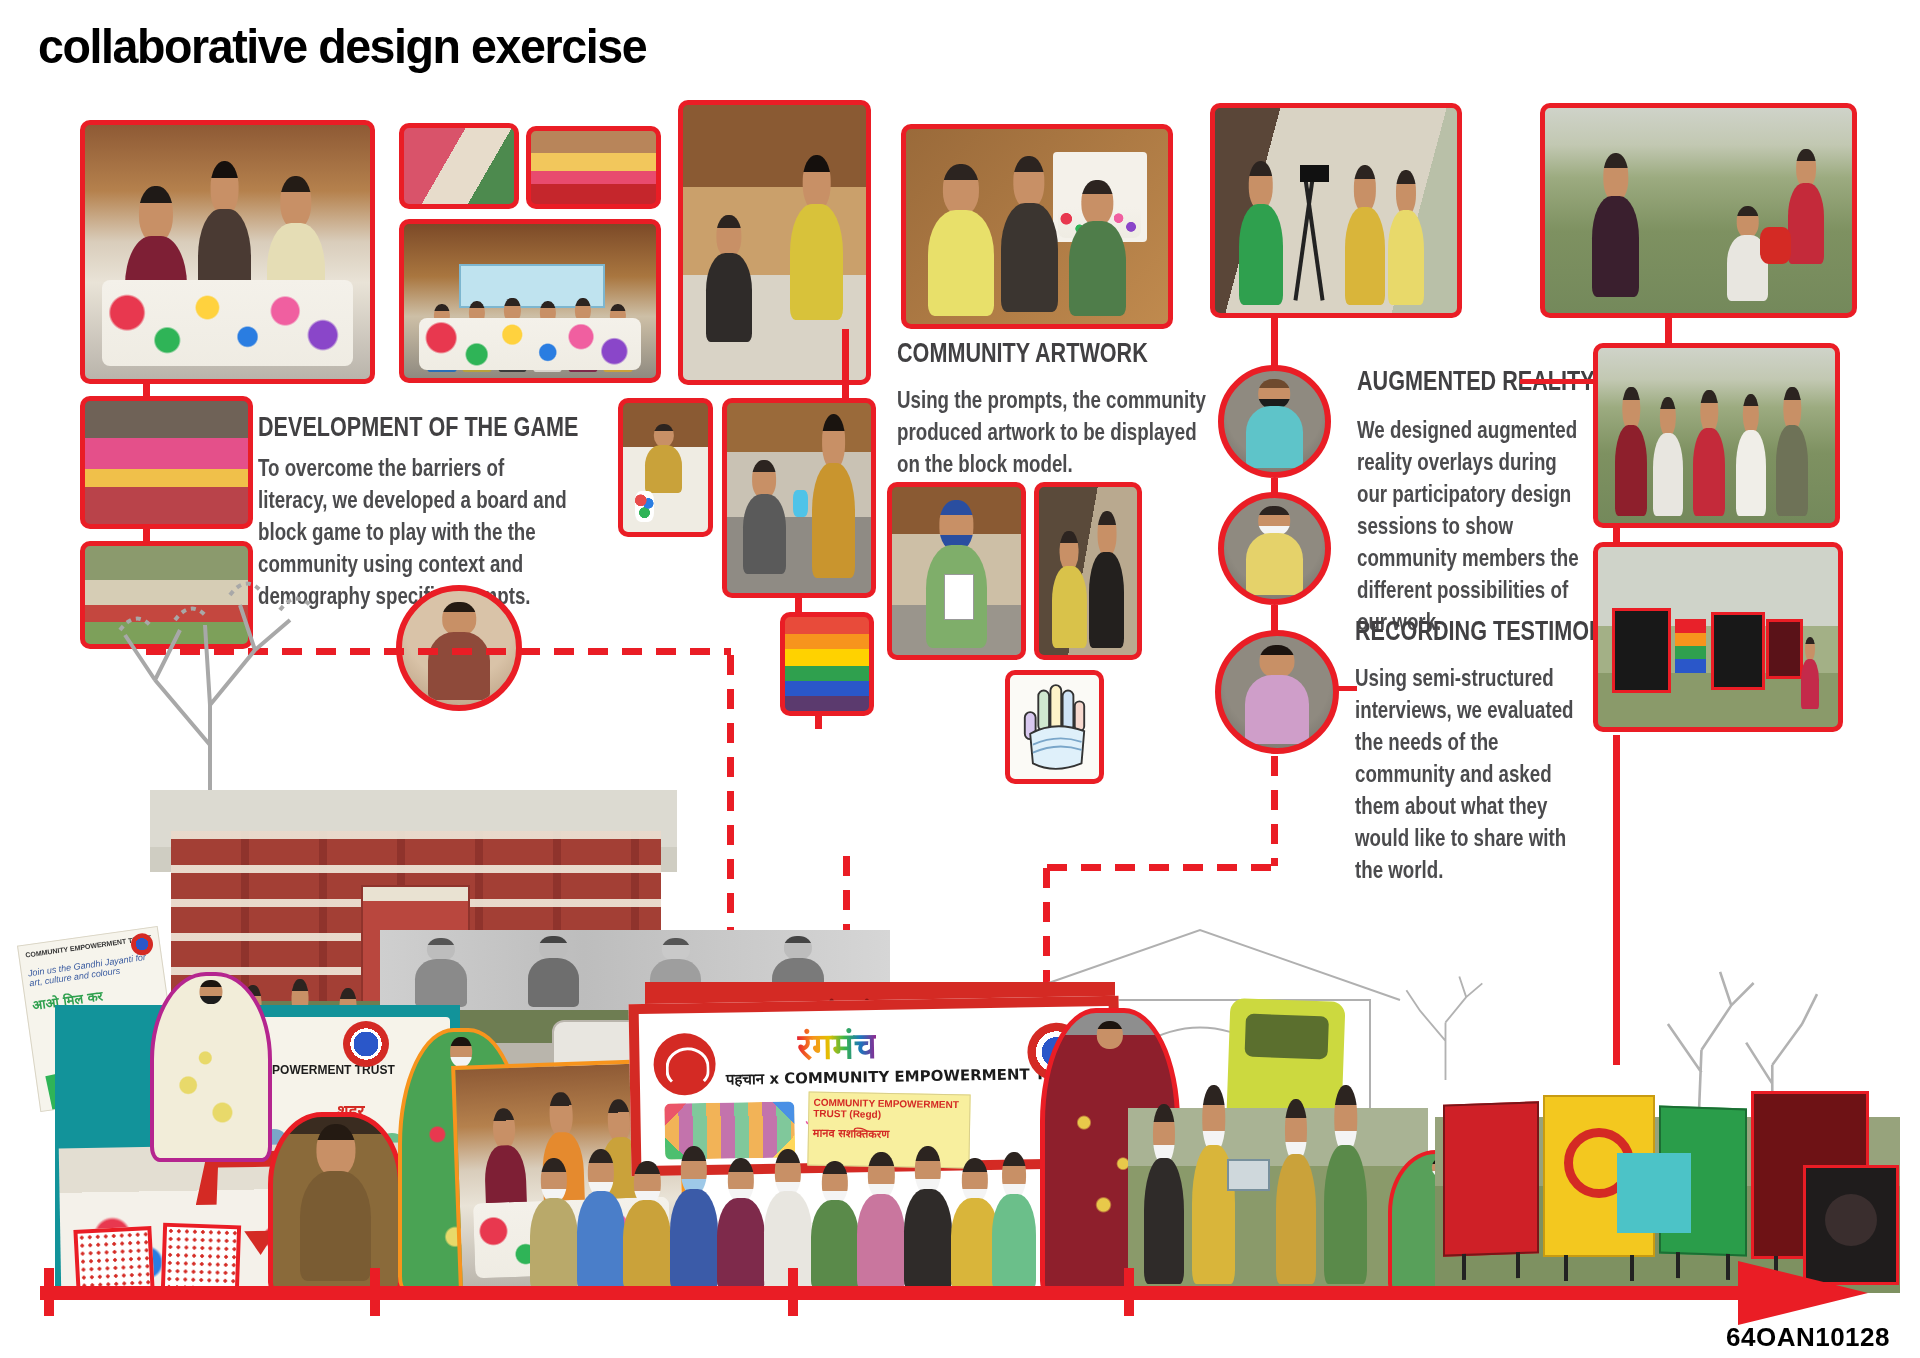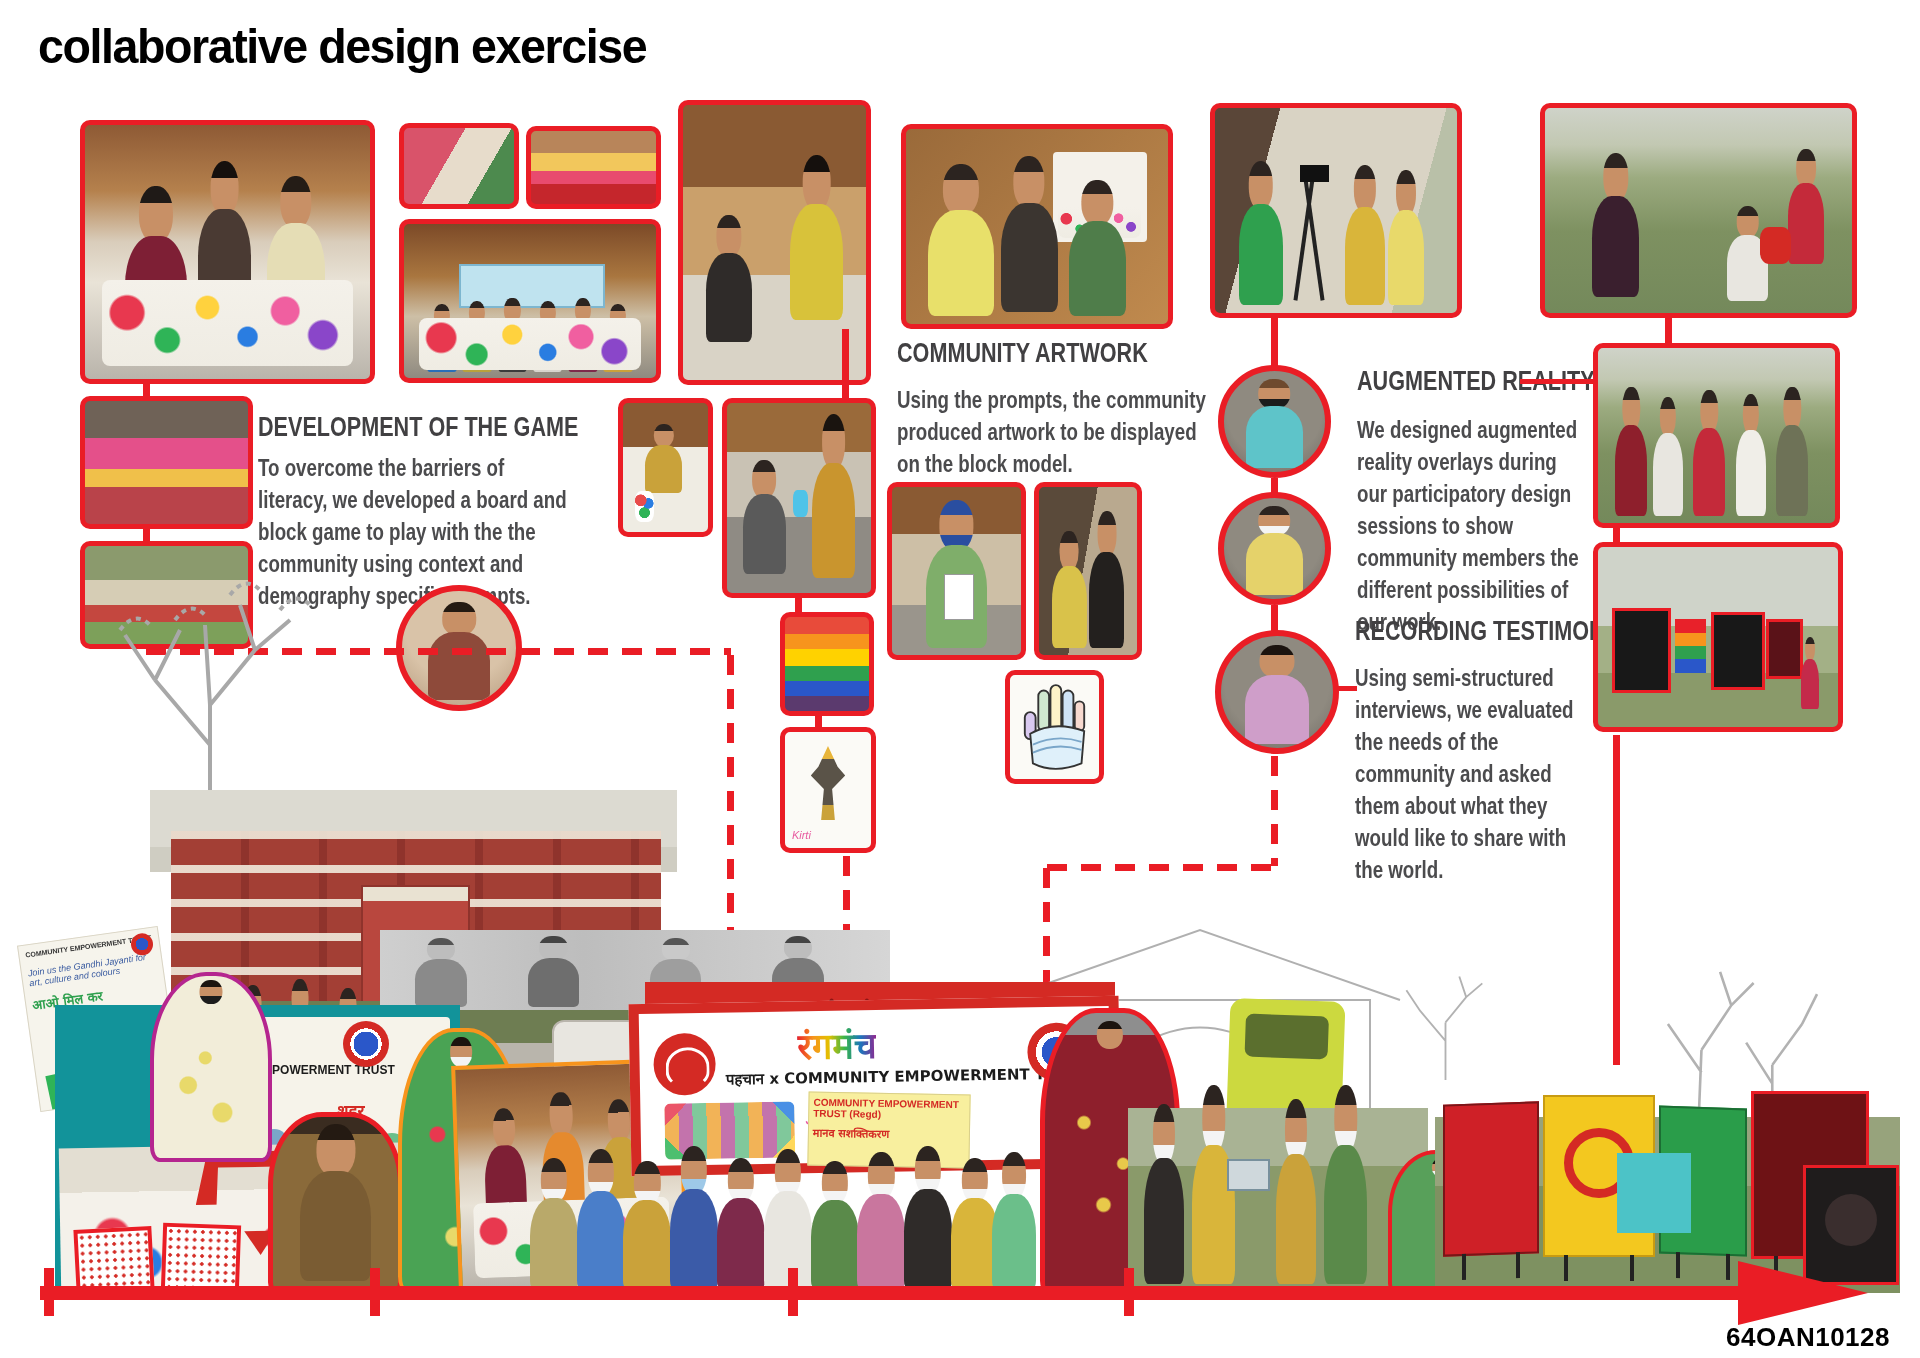--- a/index.html
+++ b/index.html
@@ -173,24 +173,20 @@
       </span>
   </div>
   <div class="lnv" style="left:842px;top:329px;height:69px"></div>
 
   <h2 class="h2" style="left:897px;top:338px">COMMUNITY ARTWORK</h2>
   <p class="para" style="left:897px;top:384px;width:420px">Using the prompts, the community produced artwork to be displayed on the block model.</p>
 
   <div class="lnv" style="left:795px;top:598px;height:16px"></div>
   <div class="ph" style="left:780px;top:612px;width:94px;height:104px;background:linear-gradient(180deg,#e84b3a 0 18%,#f7941d 18% 34%,#ffd200 34% 52%,#2fa04e 52% 68%,#2a57c9 68% 84%,#5b3a6e 84%)" title="Finger-painted rainbow map artwork"></div>
   <div class="lnv" style="left:815px;top:716px;height:13px"></div>
-  <div class="ph sc-paper" style="left:780px;top:727px;width:96px;height:126px" title="Winged figure artwork">
-    <span class="abs" style="left:30%;top:12%;width:40%;height:64%;background:linear-gradient(180deg,#e8b53a 0 18%,#5a5348 18% 80%,#caa23a 80%);clip-path:polygon(50% 0,78% 28%,100% 40%,62% 58%,70% 100%,30% 100%,38% 58%,0 40%,22% 28%)"></span>
-    <span class="abs" style="left:8%;bottom:6%;font-size:11px;color:#e85ba0;font-style:italic">Kirti</span>
-  </div>
   <div class="ph sc-paper" style="left:1005px;top:670px;width:99px;height:114px" title="Patterned hand drawing">
     <svg viewBox="0 0 60 70" style="position:absolute;inset:4px;width:calc(100% - 8px);height:calc(100% - 8px)">
       <g stroke="#333" stroke-width="1.4" fill="#dff0fa">
         <rect x="8" y="24" width="8" height="20" rx="4" fill="#d9c9f0"></rect>
         <rect x="18" y="8" width="8" height="30" rx="4" fill="#cfe8cf"></rect>
         <rect x="27" y="4" width="8" height="34" rx="4" fill="#fdf3c9"></rect>
         <rect x="36" y="8" width="8" height="30" rx="4" fill="#cfe4f7"></rect>
         <rect x="45" y="16" width="7" height="22" rx="3.5" fill="#f7d9cf"></rect>
         <path d="M12 40 Q30 30 52 38 L50 62 Q30 70 14 62 Z" fill="#dff0fa"></path>
         <path d="M14 48 Q32 40 50 46 M14 54 Q32 46 50 52" fill="none" stroke="#7aa6c9"></path>

